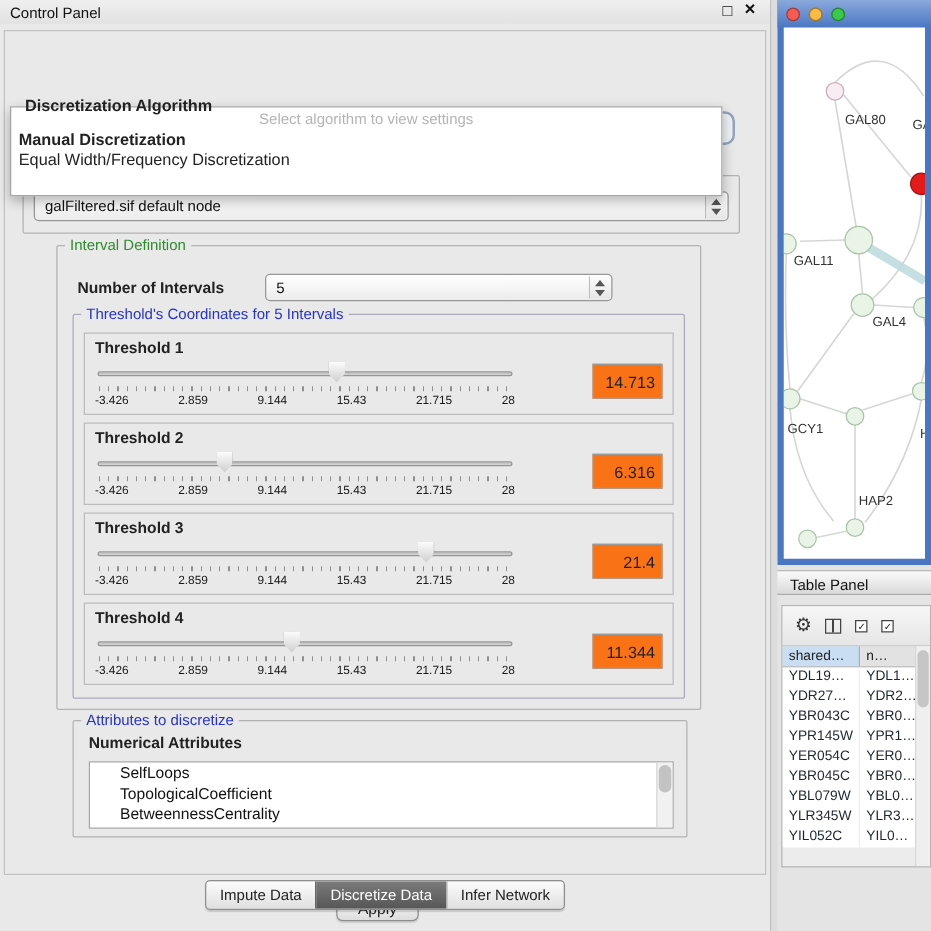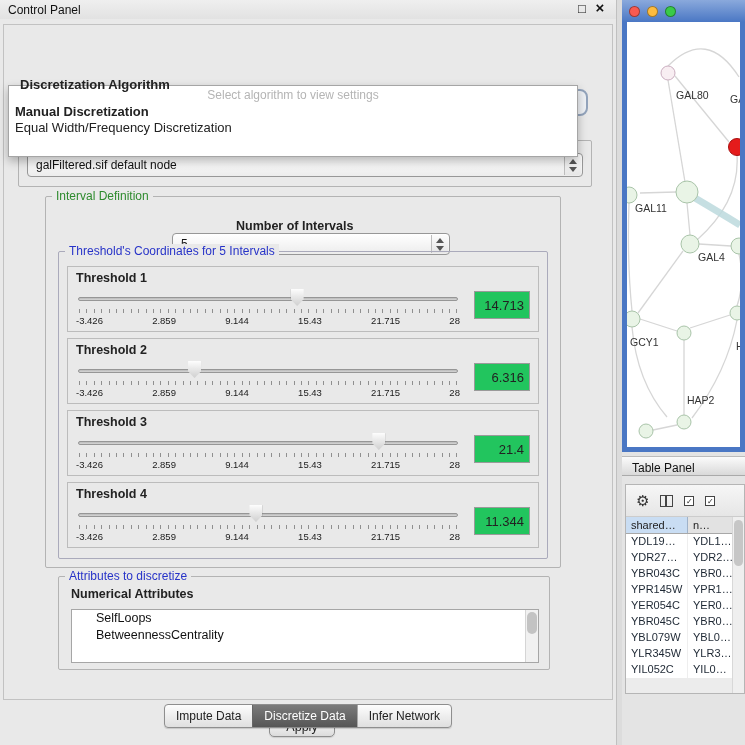--- a/index.html
+++ b/index.html
@@ -39,35 +39,35 @@
 
   .combo { position:relative; background:linear-gradient(#ffffff,#ececec); border:1px solid #979797; border-radius:4px; display:flex; align-items:center; padding:0 24px 0 8px; font-size:12px; color:#111; }
   .spin { position:absolute; right:1px; top:1px; bottom:1px; width:17px; border-left:1px solid #bdbdbd; display:flex; flex-direction:column; align-items:center; justify-content:center; gap:3px; background:linear-gradient(#fcfcfc,#e6e6e6); border-radius:0 3px 3px 0; }
   .tri-up { width:0; height:0; border-left:4px solid transparent; border-right:4px solid transparent; border-bottom:5px solid #555; }
   .tri-dn { width:0; height:0; border-left:4px solid transparent; border-right:4px solid transparent; border-top:5px solid #555; }
 
   .g-tabledata { left:18px; top:140px; width:574px; height:47px; }
   .td-combo { position:absolute; left:8px; right:8px; top:12px; height:24px; }
 
   .g-interval { left:45px; top:196px; width:516px; height:372px; }
-  .noirow { display:flex; align-items:center; margin:22px 0 0 16px;flex-direction:column; }
+  .noirow { display:flex; align-items:center; margin:22px 0 0 16px; }
   .noirow .lbl { font-size:12.5px; font-weight:bold; width:150px; }
   .noi-combo { width:278px; height:22px; }
 
   .g-thr { position:absolute; left:12px; right:12px; top:54px; bottom:8px; border:1px solid #aab; border-radius:2px; }
   .thp { position:relative; margin:0 8px 6px 8px; height:66px; border:1px solid #bcbcbc; background:#e9e9e9; padding:4px 8px 0 8px; }
   .thp:first-of-type { margin-top:14px; }
   .thl { font-size:12.5px; font-weight:bold; height:17px; }
   .throw { display:flex; align-items:flex-start; }
   .slider { position:relative; flex:1; height:40px; margin-right:14px; }
   .track { position:absolute; left:2px; right:2px; top:9px; height:4px; background:linear-gradient(#b9b9b9,#d6d6d6); border:1px solid #969696; border-radius:2px; }
   .thumb { position:absolute; top:1px; width:13px; height:17px; margin-left:-7px; background:linear-gradient(#fdfdfd,#cfcfcf); clip-path:polygon(0 0,100% 0,100% 60%,50% 100%,0 60%); filter:drop-shadow(0 0 1px #6d6d6d); }
   .ticks { position:absolute; left:3px; right:3px; top:21px; height:4px; background:repeating-linear-gradient(90deg,#8f8f8f 0 1px,transparent 1px 7.4px); }
   .scale { position:absolute; left:0; right:0; top:27px; display:flex; justify-content:space-between; font-size:9.5px; color:#1a1a1a; }
-  .vbox { width:56px; height:28px; margin-top:3px; background:#22c55e; border:1px solid #9a9a9a; font-size:13px; text-align:right; padding:6px 5px 0 0; }
+  .vbox { width:56px; height:28px; margin-top:3px; background:#f97316; border:1px solid #9a9a9a; font-size:13px; text-align:right; padding:6px 5px 0 0;margin-left:48px; }
 
   .g-attr { left:58px; top:576px; width:492px; height:94px; }
   .attr-hdr { font-size:12.5px; font-weight:bold; margin:10px 0 0 12px; }
   .listbox { position:absolute; left:12px; right:10px; top:32px; bottom:6px; background:#fff; border:1px solid #a6a6a6; overflow:hidden; }
   .li { font-size:12.5px; line-height:16.5px; padding-left:24px; color:#111; }
   .lscroll { position:absolute; right:0; top:0; bottom:0; width:13px; background:#f1f1f1; border-left:1px solid #d5d5d5; }
   .lthumb { position:absolute; left:1px; right:1px; top:2px; height:22px; background:#c3c3c3; border-radius:5px; }
 
   .apply { position:absolute; left:269px; top:673px; width:66px; height:21px; border:1px solid #8d8d8d; border-radius:5px; background:linear-gradient(#ffffff,#dcdcdc); font-size:12.5px; text-align:center; padding-top:3px; box-shadow:0 1px 1px rgba(0,0,0,.12);margin-top:43px; }
 
@@ -259,20 +259,21 @@
         </div>
 
       </div>
     </div>
 
     <div class="group g-attr">
       <span class="gtitle blue">Attributes to discretize</span>
       <div class="attr-hdr">Numerical Attributes</div>
       <div class="listbox">
         <div class="li">SelfLoops</div>
+        <div class="li">TopologicalCoefficient</div>
         <div class="li">BetweennessCentrality</div>
         <div class="lscroll">
             <div class="lthumb"></div>
           </div>
       </div>
     </div>
 
     <div class="apply">Apply</div>
 
     <div class="btabs">

